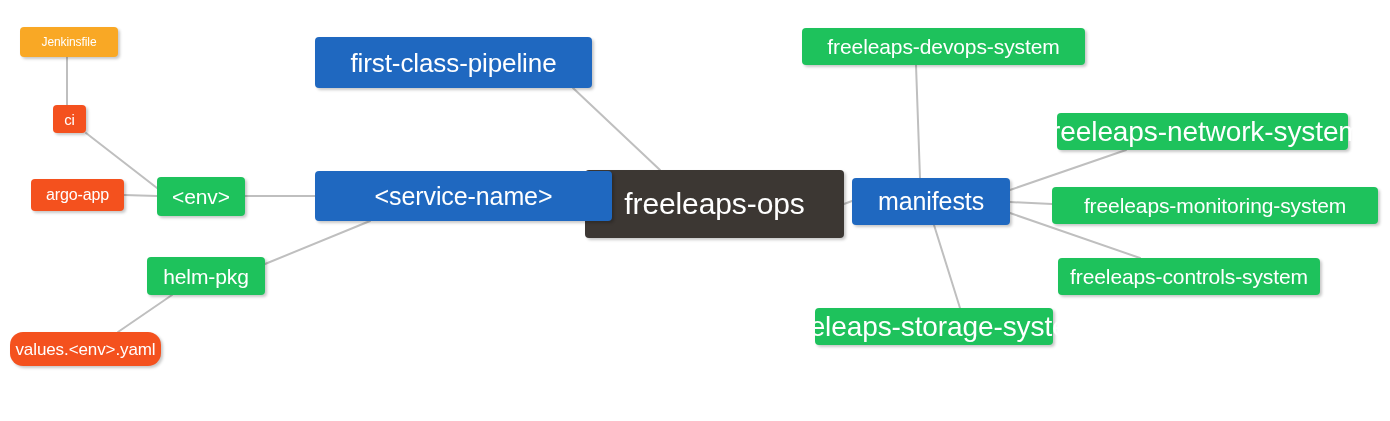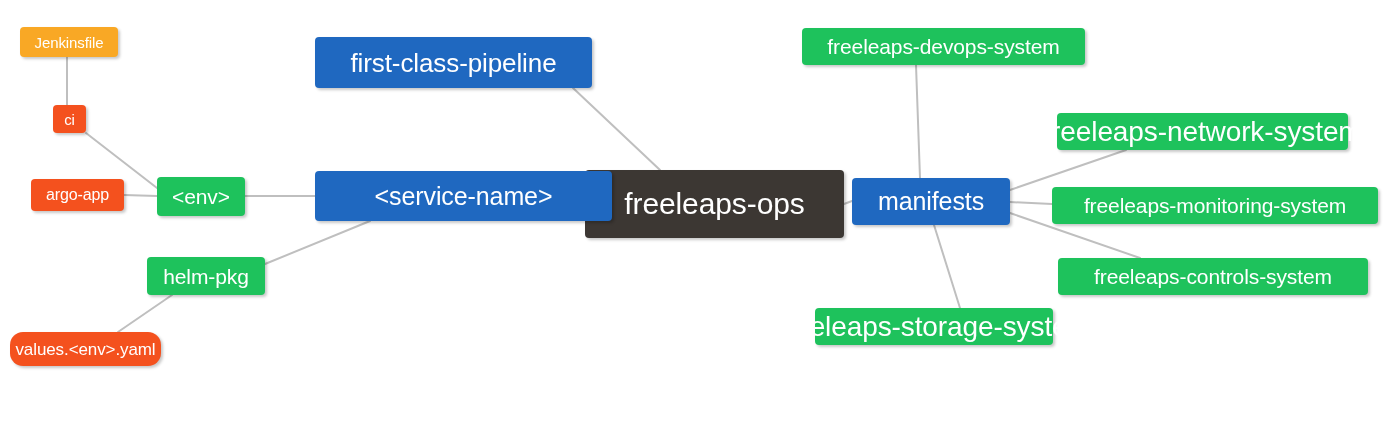--- a/index.html
+++ b/index.html
@@ -67,25 +67,25 @@
       <line x1="1010" y1="213" x2="1140" y2="258" stroke="#bfbfbf" stroke-width="2" stroke-linecap="round"></line>
       <line x1="934" y1="225" x2="960" y2="308" stroke="#bfbfbf" stroke-width="2" stroke-linecap="round"></line>
     </svg>
 
   <div id="node-layer">
       <div class="node n-root" style="left: 585px; top: 170px; width: 259px; height: 68px; font-size: 30px;">freeleaps-ops</div>
       <div class="node n-blue" style="left: 315px; top: 171px; width: 297px; height: 50px; font-size: 25px;">&lt;service-name&gt;</div>
       <div class="node n-blue" style="left: 315px; top: 37px; width: 277px; height: 51px; font-size: 26px;">first-class-pipeline</div>
       <div class="node n-green" style="left: 157px; top: 177px; width: 88px; height: 39px; font-size: 21px;">&lt;env&gt;</div>
       <div class="node n-red" style="left: 53px; top: 105px; width: 33px; height: 28px; font-size: 15px;">ci</div>
-      <div class="node n-orange" style="left: 20px; top: 27px; width: 98px; height: 30px; font-size: 15px;">Jenkinsfile</div>
+      <div class="node n-orange" style="left: 20px; top: 27px; width: 98px; height: 30px; font-size: 12px;">Jenkinsfile</div>
       <div class="node n-red" style="left: 31px; top: 179px; width: 93px; height: 32px; font-size: 16px;">argo-app</div>
       <div class="node n-green" style="left: 147px; top: 257px; width: 118px; height: 38px; font-size: 21px;">helm-pkg</div>
       <div class="node n-red" style="left: 10px; top: 332px; width: 151px; height: 34px; font-size: 17px; border-radius: 13px;">values.&lt;env&gt;.yaml</div>
       <div class="node n-blue" style="left: 852px; top: 178px; width: 158px; height: 47px; font-size: 25px;">manifests</div>
       <div class="node n-green" style="left: 802px; top: 28px; width: 283px; height: 37px; font-size: 21px;">freeleaps-devops-system</div>
       <div class="node n-green" style="left: 1057px; top: 113px; width: 291px; height: 37px; font-size: 28px;">freeleaps-network-system</div>
       <div class="node n-green" style="left: 1052px; top: 187px; width: 326px; height: 37px; font-size: 21px;">freeleaps-monitoring-system</div>
-      <div class="node n-green" style="left: 1058px; top: 258px; width: 310px; height: 37px; font-size: 21px;">freeleaps-controls-system</div>
+      <div class="node n-green" style="left: 1058px; top: 258px; width: 262px; height: 37px; font-size: 21px;">freeleaps-controls-system</div>
       <div class="node n-green" style="left: 815px; top: 308px; width: 238px; height: 37px; font-size: 28px;">freeleaps-storage-system</div>
     </div>
 
 </div>
 
 </body></html>

